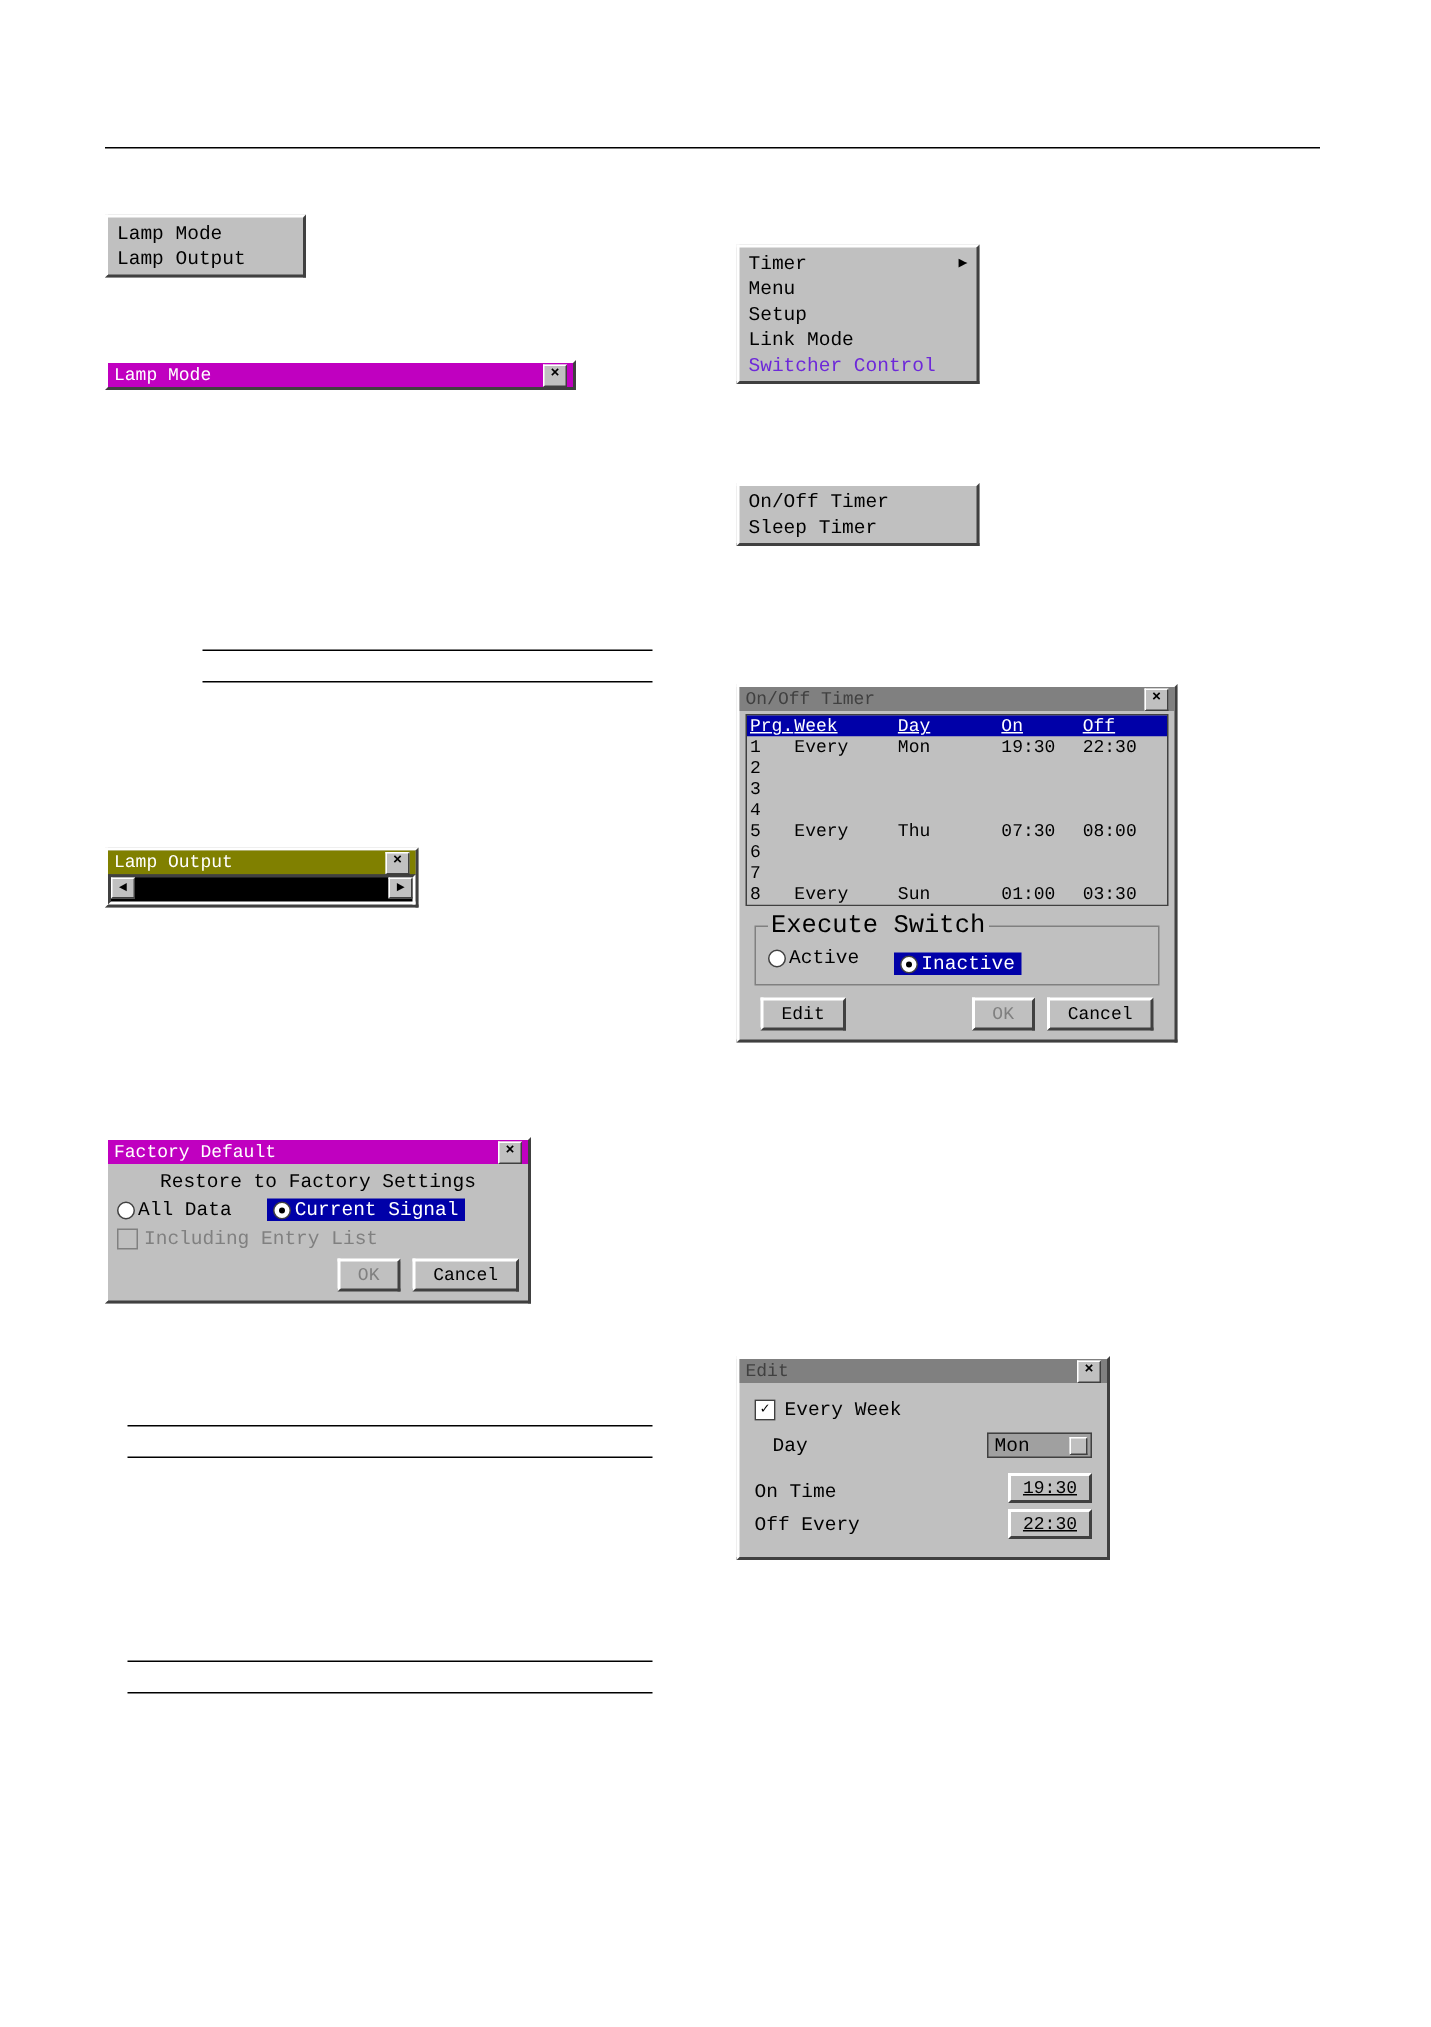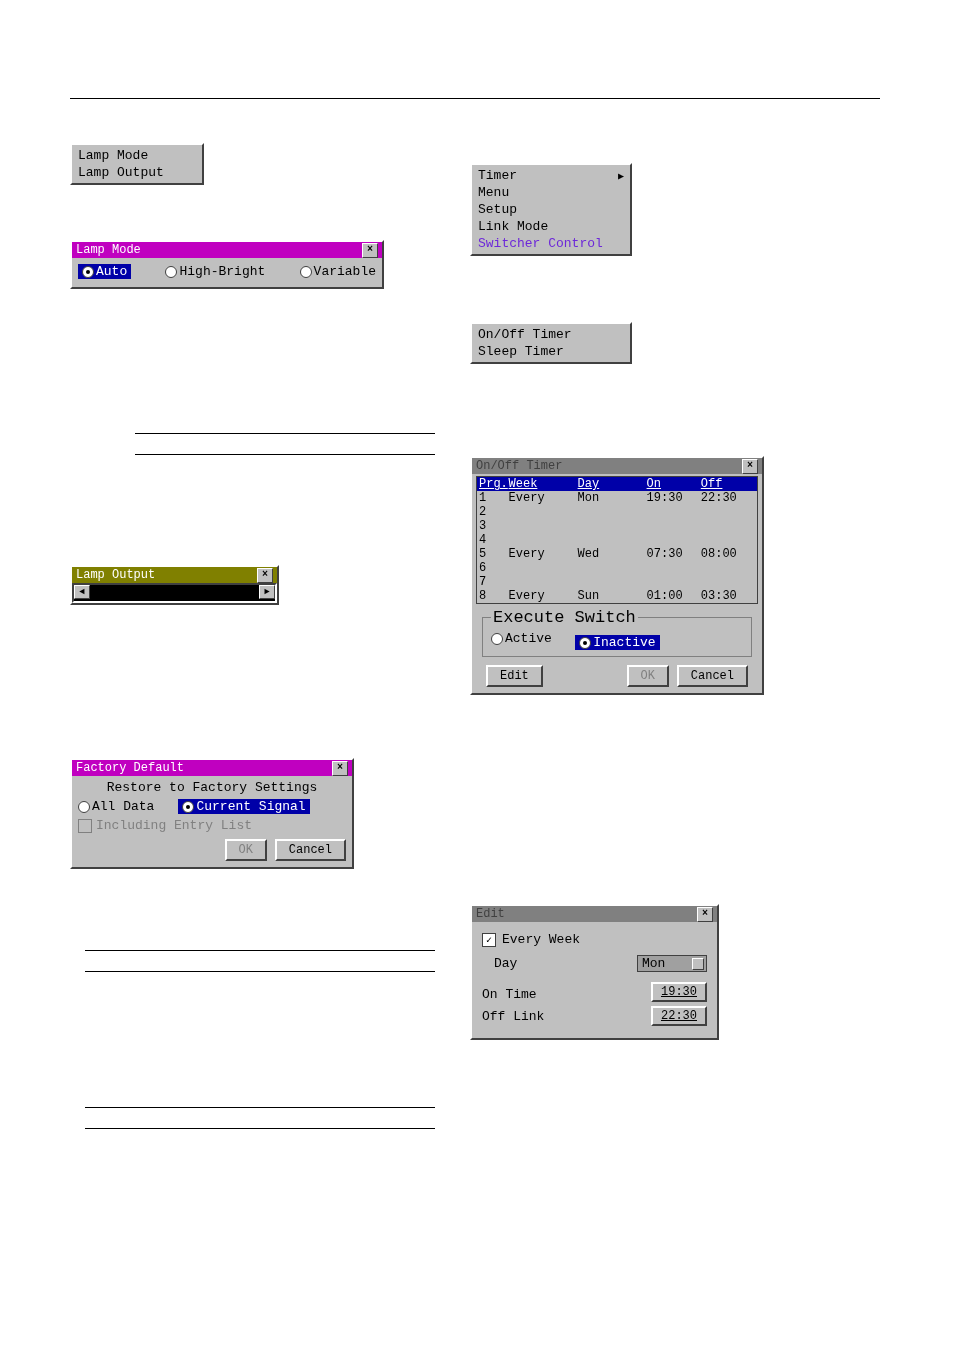--- a/index.html
+++ b/index.html
@@ -47,21 +47,21 @@
 
   .chk{width:12px;height:12px;background:#fff;border:1px solid #404040;display:inline-flex;align-items:center;justify-content:center;font-size:10px;color:#000;}
 
   .txtcell{display:inline-block;background:var(--darkcell);padding:0 4px;border:1px solid #404040;}
   .txtcell.hl{background:var(--hl);color:var(--hltxt);border:2px solid var(--hl);outline:2px dotted #fff;outline-offset:-3px;}
   .txtcell.dn{position:relative;padding-right:14px;}
   .txtcell.dn::after{content:"";position:absolute;right:2px;top:2px;width:10px;height:10px;background:var(--win);border:1px solid;border-color:#fff #404040 #404040 #fff;}
   .und{text-decoration:underline;}
 
   .col1{position:absolute;left:70px;width:360px;}
-  .col2{position:absolute;left:470px;width:360px;}
+  .col2{position:absolute;left:491px;width:360px;}
 
   .tblhd{display:flex;background:var(--win);font-size:12px;padding:0 2px;}
   .tblhd span{display:inline-block;}
   .tblbody{background:var(--win);padding:0 2px;font-size:12px;min-height:110px;}
   .trow{display:flex;}
   .trow .c1{width:30px;} .trow .c2{width:70px;} .trow .c3{width:70px;} .trow .c4{width:55px;} .trow .c5{width:55px;}
   .tblhd .c1{width:30px;} .tblhd .c2{width:70px;} .tblhd .c3{width:70px;} .tblhd .c4{width:55px;} .tblhd .c5{width:55px;}
 
   fieldset{border:1px solid #808080;padding:4px 8px 6px;margin:4px 6px;}
   legend{font-size:17px;padding:0 2px;}
@@ -81,34 +81,20 @@
           <span>Lamp Output</span>
         </div>
   </div>
 </div>
 
 <div class="col1" style="top:240px;">
   <div class="raised" style="width:310px;">
     <div class="titlebar magenta">
       <span>Lamp Mode</span>
       <span class="closex">×</span>
-    </div>
-    <div style="padding:6px 6px 8px;display:flex;justify-content:space-between;">
-      <span class="radio hl">
-            <span class="rdot sel"></span>
-            <span>Auto</span>
-          </span>
-      <span class="radio">
-            <span class="rdot"></span>
-            <span>High-Bright</span>
-          </span>
-      <span class="radio">
-            <span class="rdot"></span>
-            <span>Variable</span>
-          </span>
     </div>
   </div>
 </div>
 
 <hr class="hr" style="position:absolute;left:135px;width:300px;top:433px;">
 <hr class="hr" style="position:absolute;left:135px;width:300px;top:454px;">
 
 <div class="col1" style="top:565px;">
   <div class="raised" style="width:205px;">
     <div class="titlebar olive">
@@ -217,21 +203,21 @@
               </div>
           <div class="trow">
                 <span class="c1">3</span>
               </div>
           <div class="trow">
                 <span class="c1">4</span>
               </div>
           <div class="trow">
                 <span class="c1">5</span>
                 <span class="c2">Every</span>
-                <span class="c3">Wed</span>
+                <span class="c3">Thu</span>
                 <span class="c4">07:30</span>
                 <span class="c5">08:00</span>
               </div>
           <div class="trow">
                 <span class="c1">6</span>
               </div>
           <div class="trow">
                 <span class="c1">7</span>
               </div>
           <div class="trow">
@@ -281,21 +267,21 @@
         <span style="padding-left:12px;">Day</span>
         <span class="txtcell dn" style="min-width:50px;">Mon</span>
       </div>
       <div style="display:flex;justify-content:space-between;align-items:flex-end;padding:6px 0 2px;">
         <span>On  Time</span>
         <span class="btn" style="padding:1px 8px;">
               <span class="und">19:30</span>
             </span>
       </div>
       <div style="display:flex;justify-content:space-between;align-items:center;padding:2px 0 6px;">
-        <span>Off Link</span>
+        <span>Off Every</span>
         <span class="btn" style="padding:1px 8px;">
               <span class="und">22:30</span>
             </span>
       </div>
     </div>
   </div>
 </div>
 
 </div>
 

